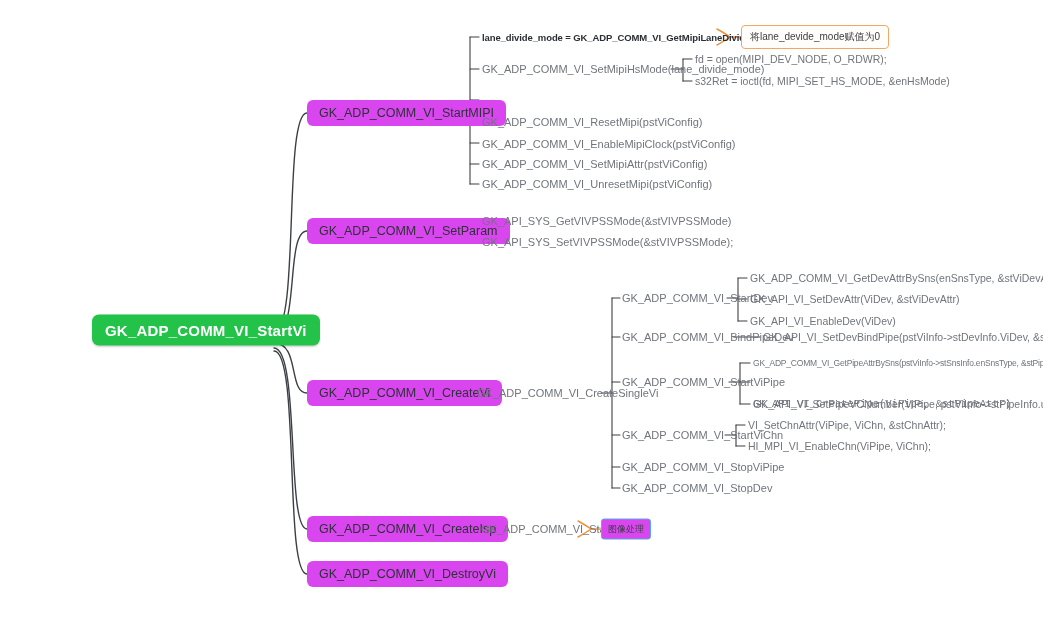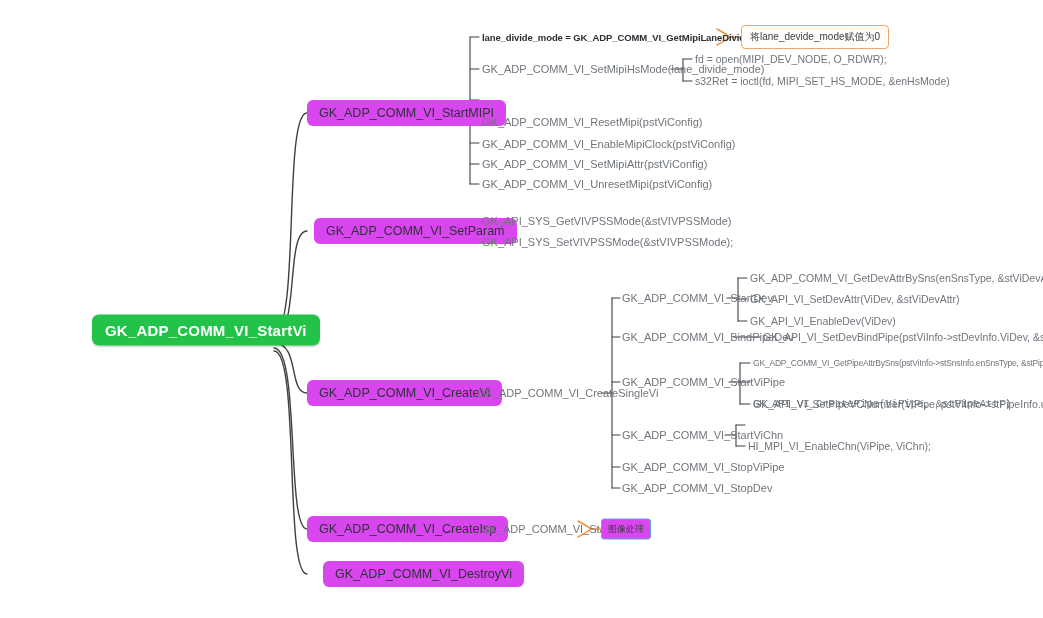--- a/index.html
+++ b/index.html
@@ -162,45 +162,46 @@
 
   <div class="node n-l3" style="left:482px;top:69px;transform:translateY(-50%);">GK_ADP_COMM_VI_SetMipiHsMode(lane_divide_mode)</div>
   <div class="node n-l4" style="left:695px;top:59px;transform:translateY(-50%);">fd = open(MIPI_DEV_NODE, O_RDWR);</div>
   <div class="node n-l4" style="left:695px;top:81px;transform:translateY(-50%);">s32Ret = ioctl(fd, MIPI_SET_HS_MODE, &amp;enHsMode)</div>
 
   <div class="node n-l3" style="left:482px;top:100px;transform:translateY(-50%);margin-top:44px;">GK_ADP_COMM_VI_EnableMipiClock(pstViConfig)</div>
   <div class="node n-l3" style="left:482px;top:122px;transform:translateY(-50%);">GK_ADP_COMM_VI_ResetMipi(pstViConfig)</div>
   <div class="node n-l3" style="left:482px;top:164px;transform:translateY(-50%);">GK_ADP_COMM_VI_SetMipiAttr(pstViConfig)</div>
   <div class="node n-l3" style="left:482px;top:184px;transform:translateY(-50%);">GK_ADP_COMM_VI_UnresetMipi(pstViConfig)</div>
 
-  <div class="node n-l2" style="left:314px;top:231px;transform:translateY(-50%);">GK_ADP_COMM_VI_SetParam</div>
+  <div class="node n-l2" style="left:307px;top:231px;transform:translateY(-50%);">GK_ADP_COMM_VI_SetParam</div>
   <div class="node n-l3" style="left:482px;top:221px;transform:translateY(-50%);">GK_API_SYS_GetVIVPSSMode(&amp;stVIVPSSMode)</div>
   <div class="node n-l3" style="left:482px;top:242px;transform:translateY(-50%);">GK_API_SYS_SetVIVPSSMode(&amp;stVIVPSSMode);</div>
 
   <div class="node n-l2" style="left:307px;top:393px;transform:translateY(-50%);">GK_ADP_COMM_VI_CreateVi</div>
   <div class="node n-l3" style="left:477px;top:393px;transform:translateY(-50%);">GK_ADP_COMM_VI_CreateSingleVi</div>
 
   <div class="node n-l3" style="left:622px;top:298px;transform:translateY(-50%);">GK_ADP_COMM_VI_StartDev</div>
   <div class="node n-l4" style="left:750px;top:278px;transform:translateY(-50%);">GK_ADP_COMM_VI_GetDevAttrBySns(enSnsType, &amp;stViDevAttr)</div>
   <div class="node n-l4" style="left:750px;top:299px;transform:translateY(-50%);">GK_API_VI_SetDevAttr(ViDev, &amp;stViDevAttr)</div>
   <div class="node n-l4" style="left:750px;top:321px;transform:translateY(-50%);">GK_API_VI_EnableDev(ViDev)</div>
 
   <div class="node n-l3" style="left:622px;top:337px;transform:translateY(-50%);">GK_ADP_COMM_VI_BindPipeDev</div>
   <div class="node n-l4" style="left:763px;top:337px;transform:translateY(-50%);">GK_API_VI_SetDevBindPipe(pstViInfo-&gt;stDevInfo.ViDev, &amp;stDevBindPipe);</div>
 
   <div class="node n-l3" style="left:622px;top:382px;transform:translateY(-50%);">GK_ADP_COMM_VI_StartViPipe</div>
   <div class="node n-l4 tiny" style="left:753px;top:363px;transform:translateY(-50%);">GK_ADP_COMM_VI_GetPipeAttrBySns(pstViInfo-&gt;stSnsInfo.enSnsType, &amp;stPipeAttr);</div>
   <div class="node n-l4" style="left:753px;top:404px;transform:translateY(-50%);font-family:Liberation Mono, monospace;">GK_API_VI_CreatePipe(ViPipe, &amp;stPipeAttr)</div>
   <div class="node n-l4" style="left:753px;top:404px;transform:translateY(-50%);">GK_API_VI_SetPipeVCNumber(ViPipe, pstViInfo-&gt;stPipeInfo.u32VCNum[i])</div>
 
   <div class="node n-l3" style="left:622px;top:435px;transform:translateY(-50%);">GK_ADP_COMM_VI_StartViChn</div>
+  <div class="node n-l4" style="left:748px;top:425px;transform:translateY(-50%);">VI_SetChnAttr(ViPipe, ViChn, &amp;stChnAttr);</div>
   <div class="node n-l4" style="left:748px;top:446px;transform:translateY(-50%);">HI_MPI_VI_EnableChn(ViPipe, ViChn);</div>
 
   <div class="node n-l3" style="left:622px;top:467px;transform:translateY(-50%);">GK_ADP_COMM_VI_StopViPipe</div>
   <div class="node n-l3" style="left:622px;top:488px;transform:translateY(-50%);">GK_ADP_COMM_VI_StopDev</div>
 
   <div class="node n-l2" style="left:307px;top:529px;transform:translateY(-50%);">GK_ADP_COMM_VI_CreateIsp</div>
   <div class="node n-l3" style="left:481px;top:529px;transform:translateY(-50%);">GK_ADP_COMM_VI_StartIsp</div>
   <div class="node n-callout-blue" style="left:601px;top:529px;transform:translateY(-50%);">图像处理</div>
 
-  <div class="node n-l2" style="left:307px;top:574px;transform:translateY(-50%);margin-left:16px;">GK_ADP_COMM_VI_DestroyVi</div>
+  <div class="node n-l2" style="left:307px;top:574px;transform:translateY(-50%);">GK_ADP_COMM_VI_DestroyVi</div>
 
 </div>
 
 </body></html>

